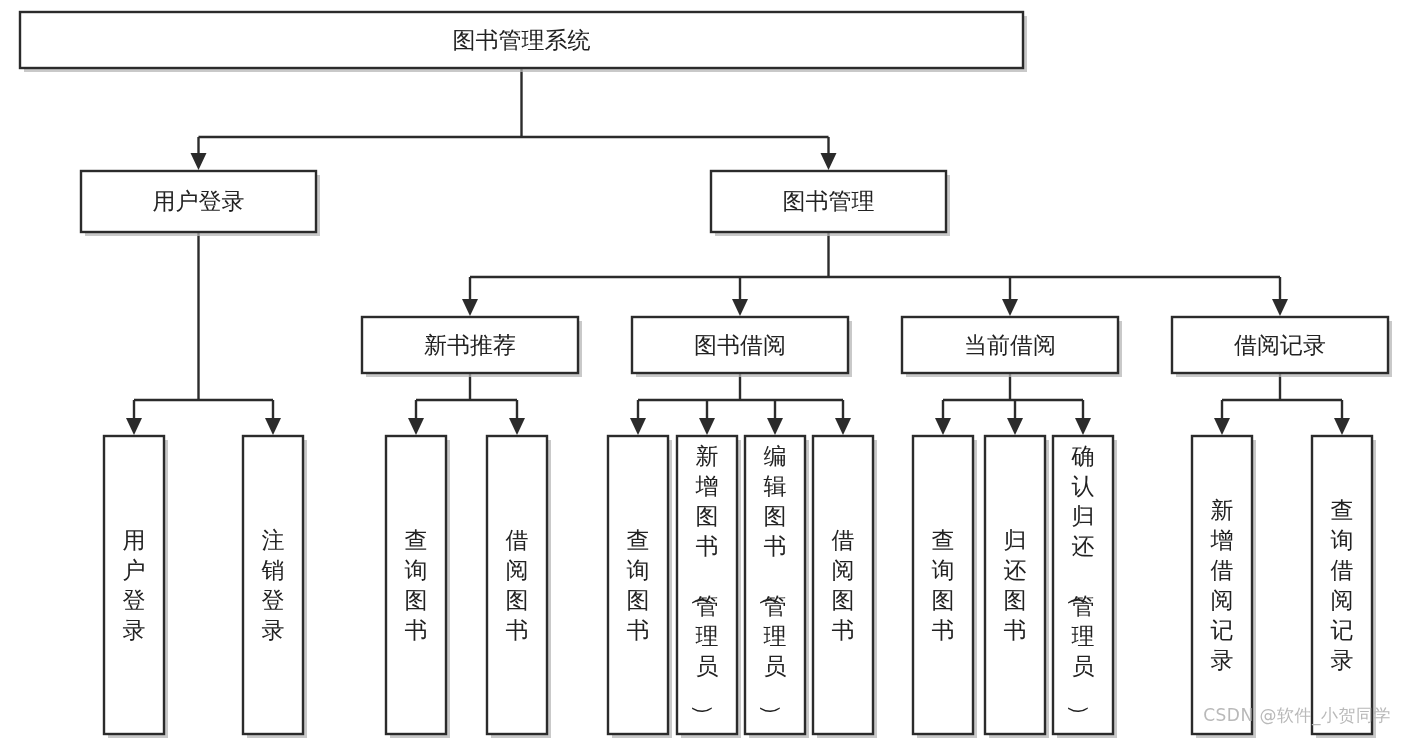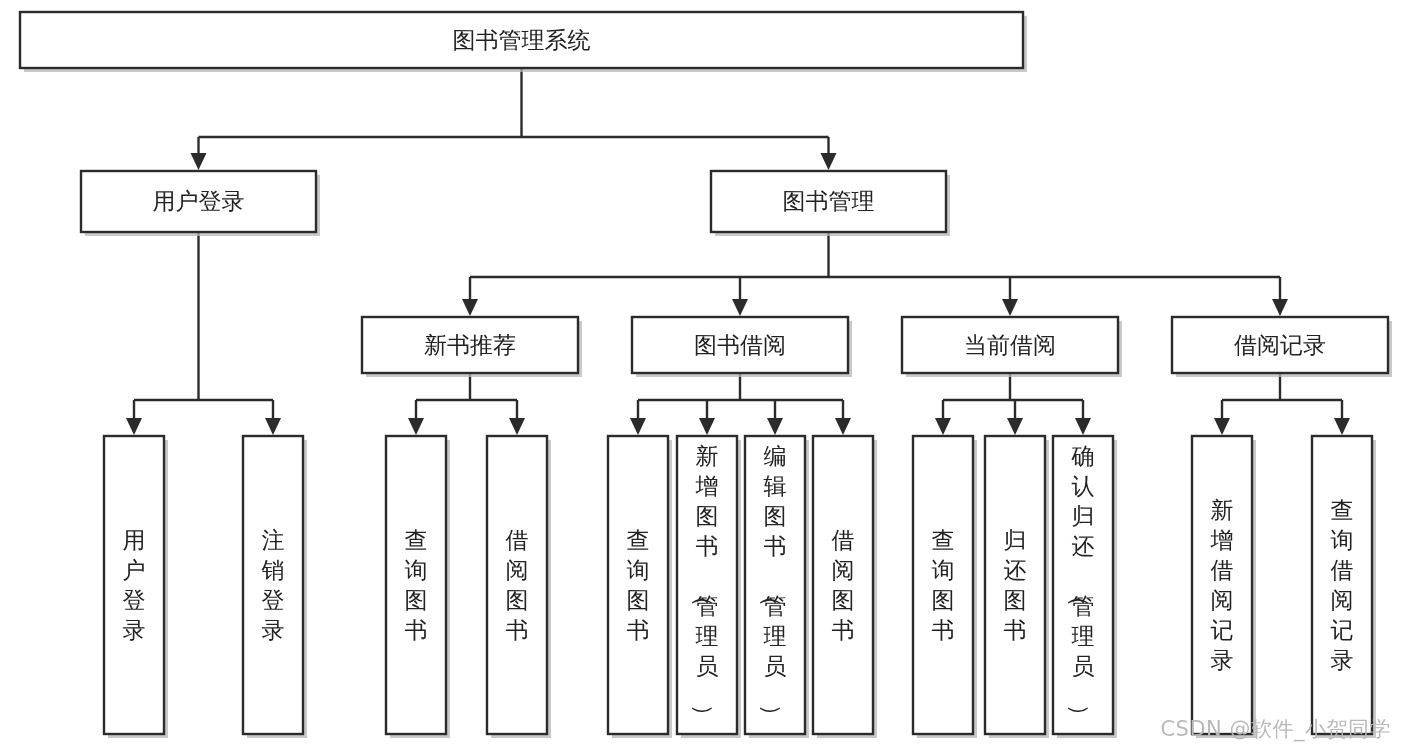--- a/index.html
+++ b/index.html
@@ -56,23 +56,23 @@
   }
   .node-label-v {
     font-family: "DejaVu Sans", "Liberation Sans", sans-serif;
     font-size: 23px;
     fill: #222222;
     text-anchor: middle;
   }
   .watermark {
     position: absolute;
     right: 14px;
-    bottom: 4px;
-    font-family: "DejaVu Sans", "Liberation Sans", sans-serif;
-    font-size: 21px;
+    bottom: 20px;
+    font-family: "DejaVu Sans", "Liberation Sans", sans-serif;
+    font-size: 17px;
     color: #b9b9b9;
     letter-spacing: 0.5px;
     white-space: nowrap;
     user-select: none;
   }
 </style>
 </head>
 <body>
 
 <div id="diagram-root">

